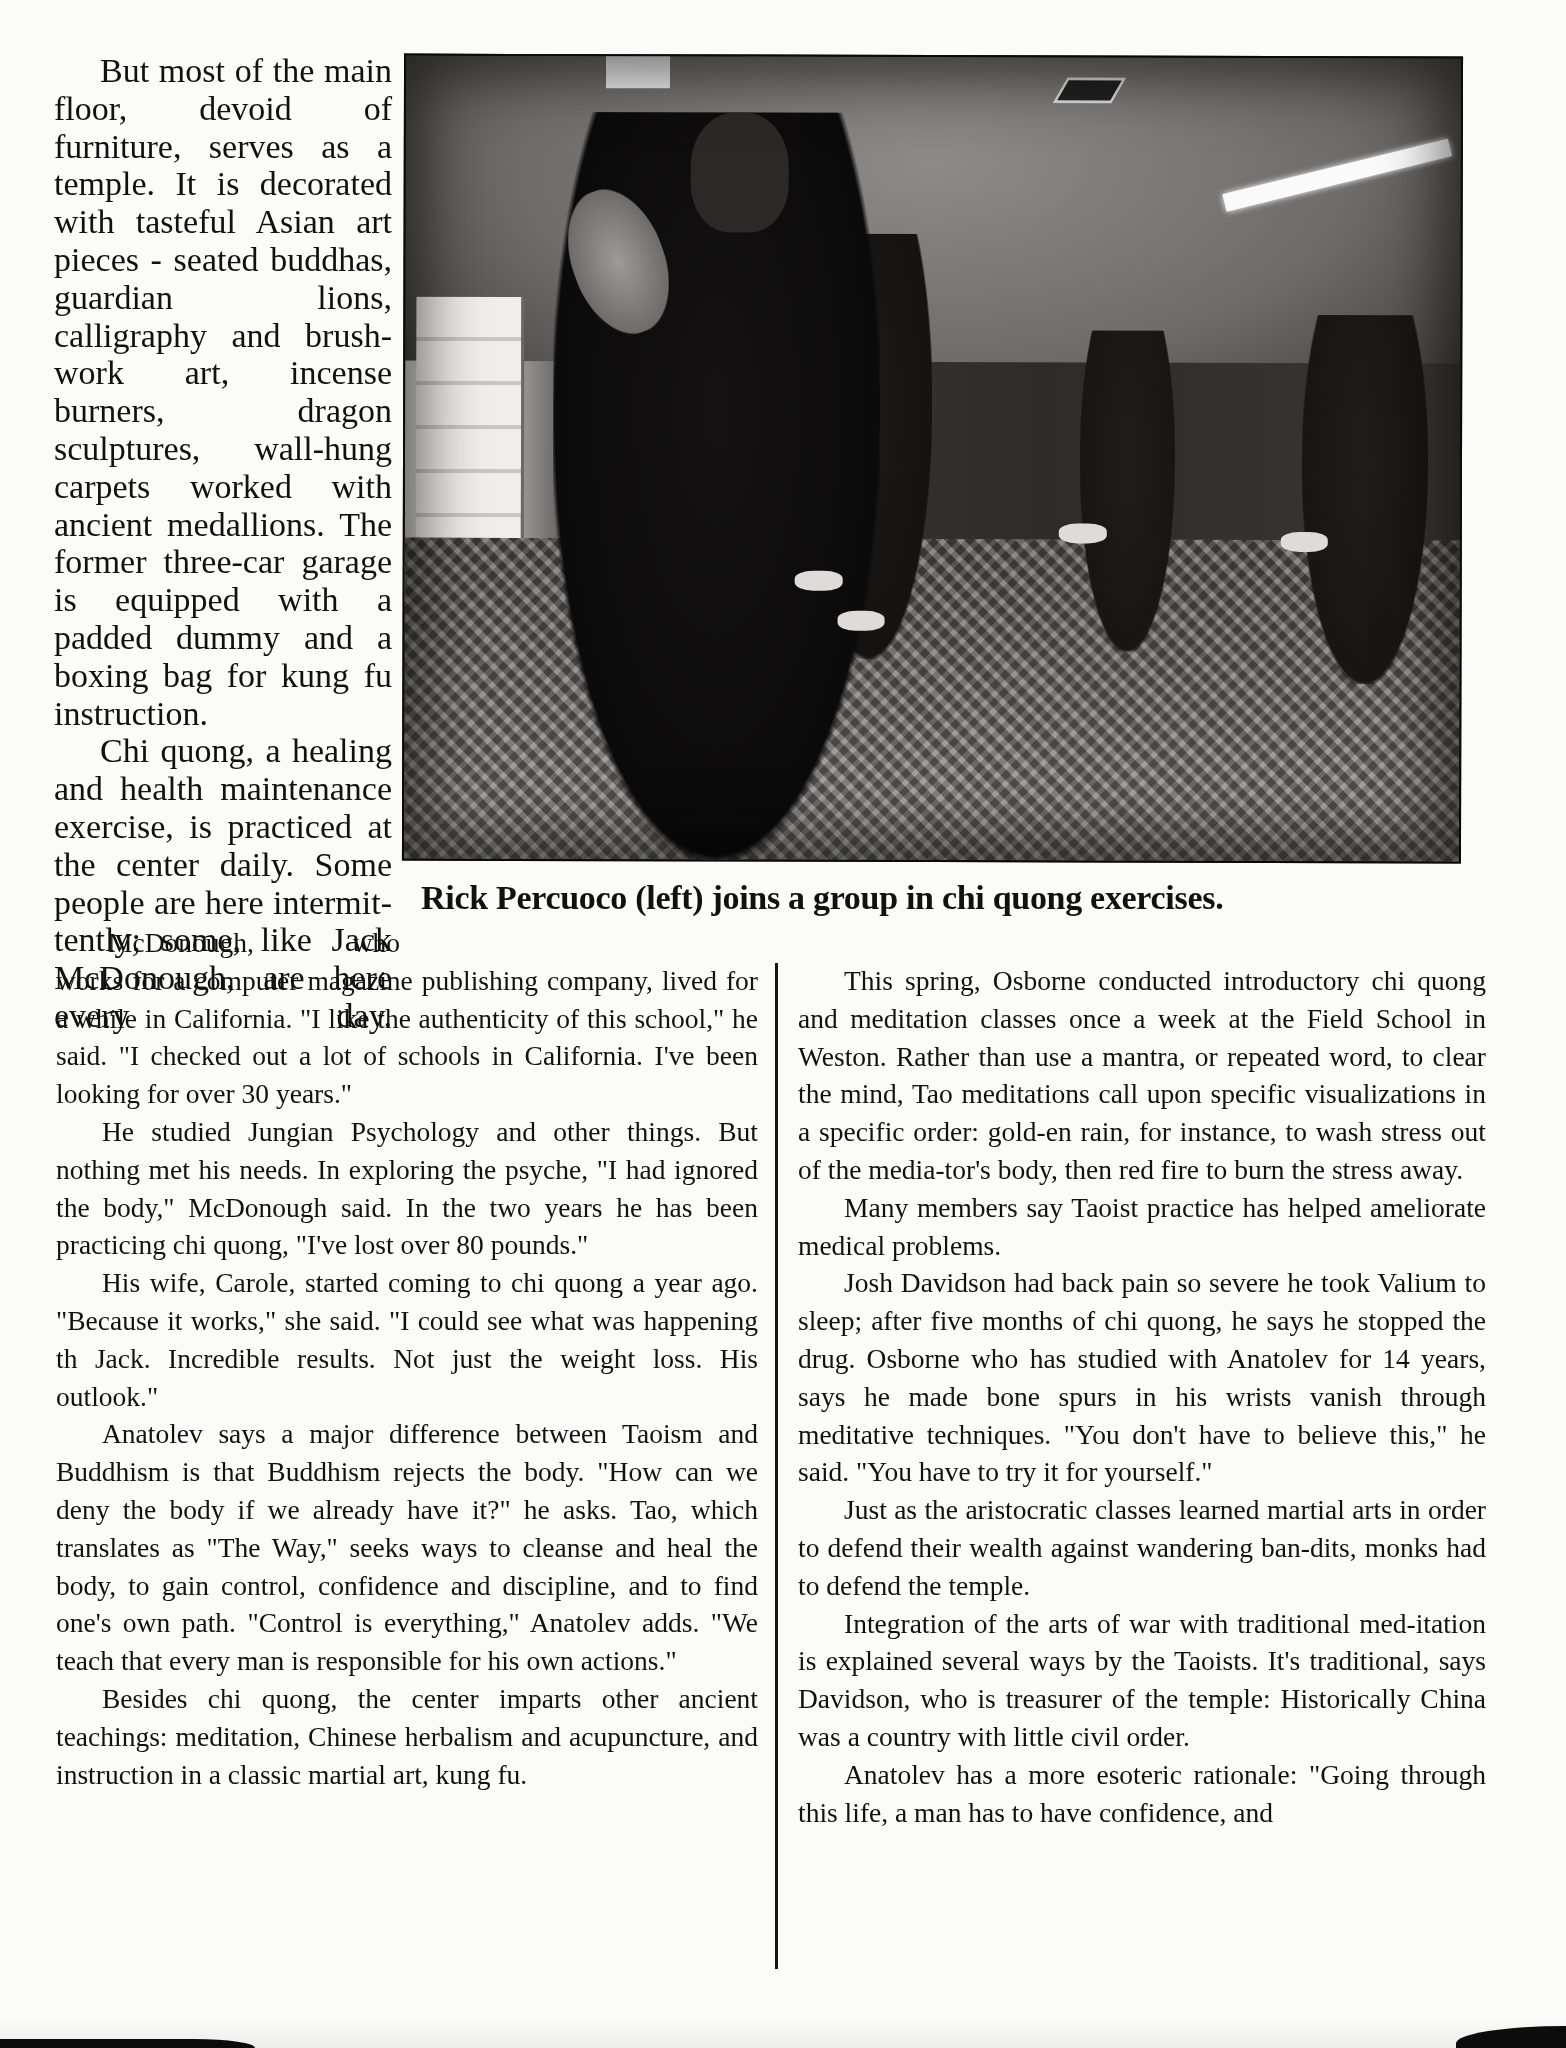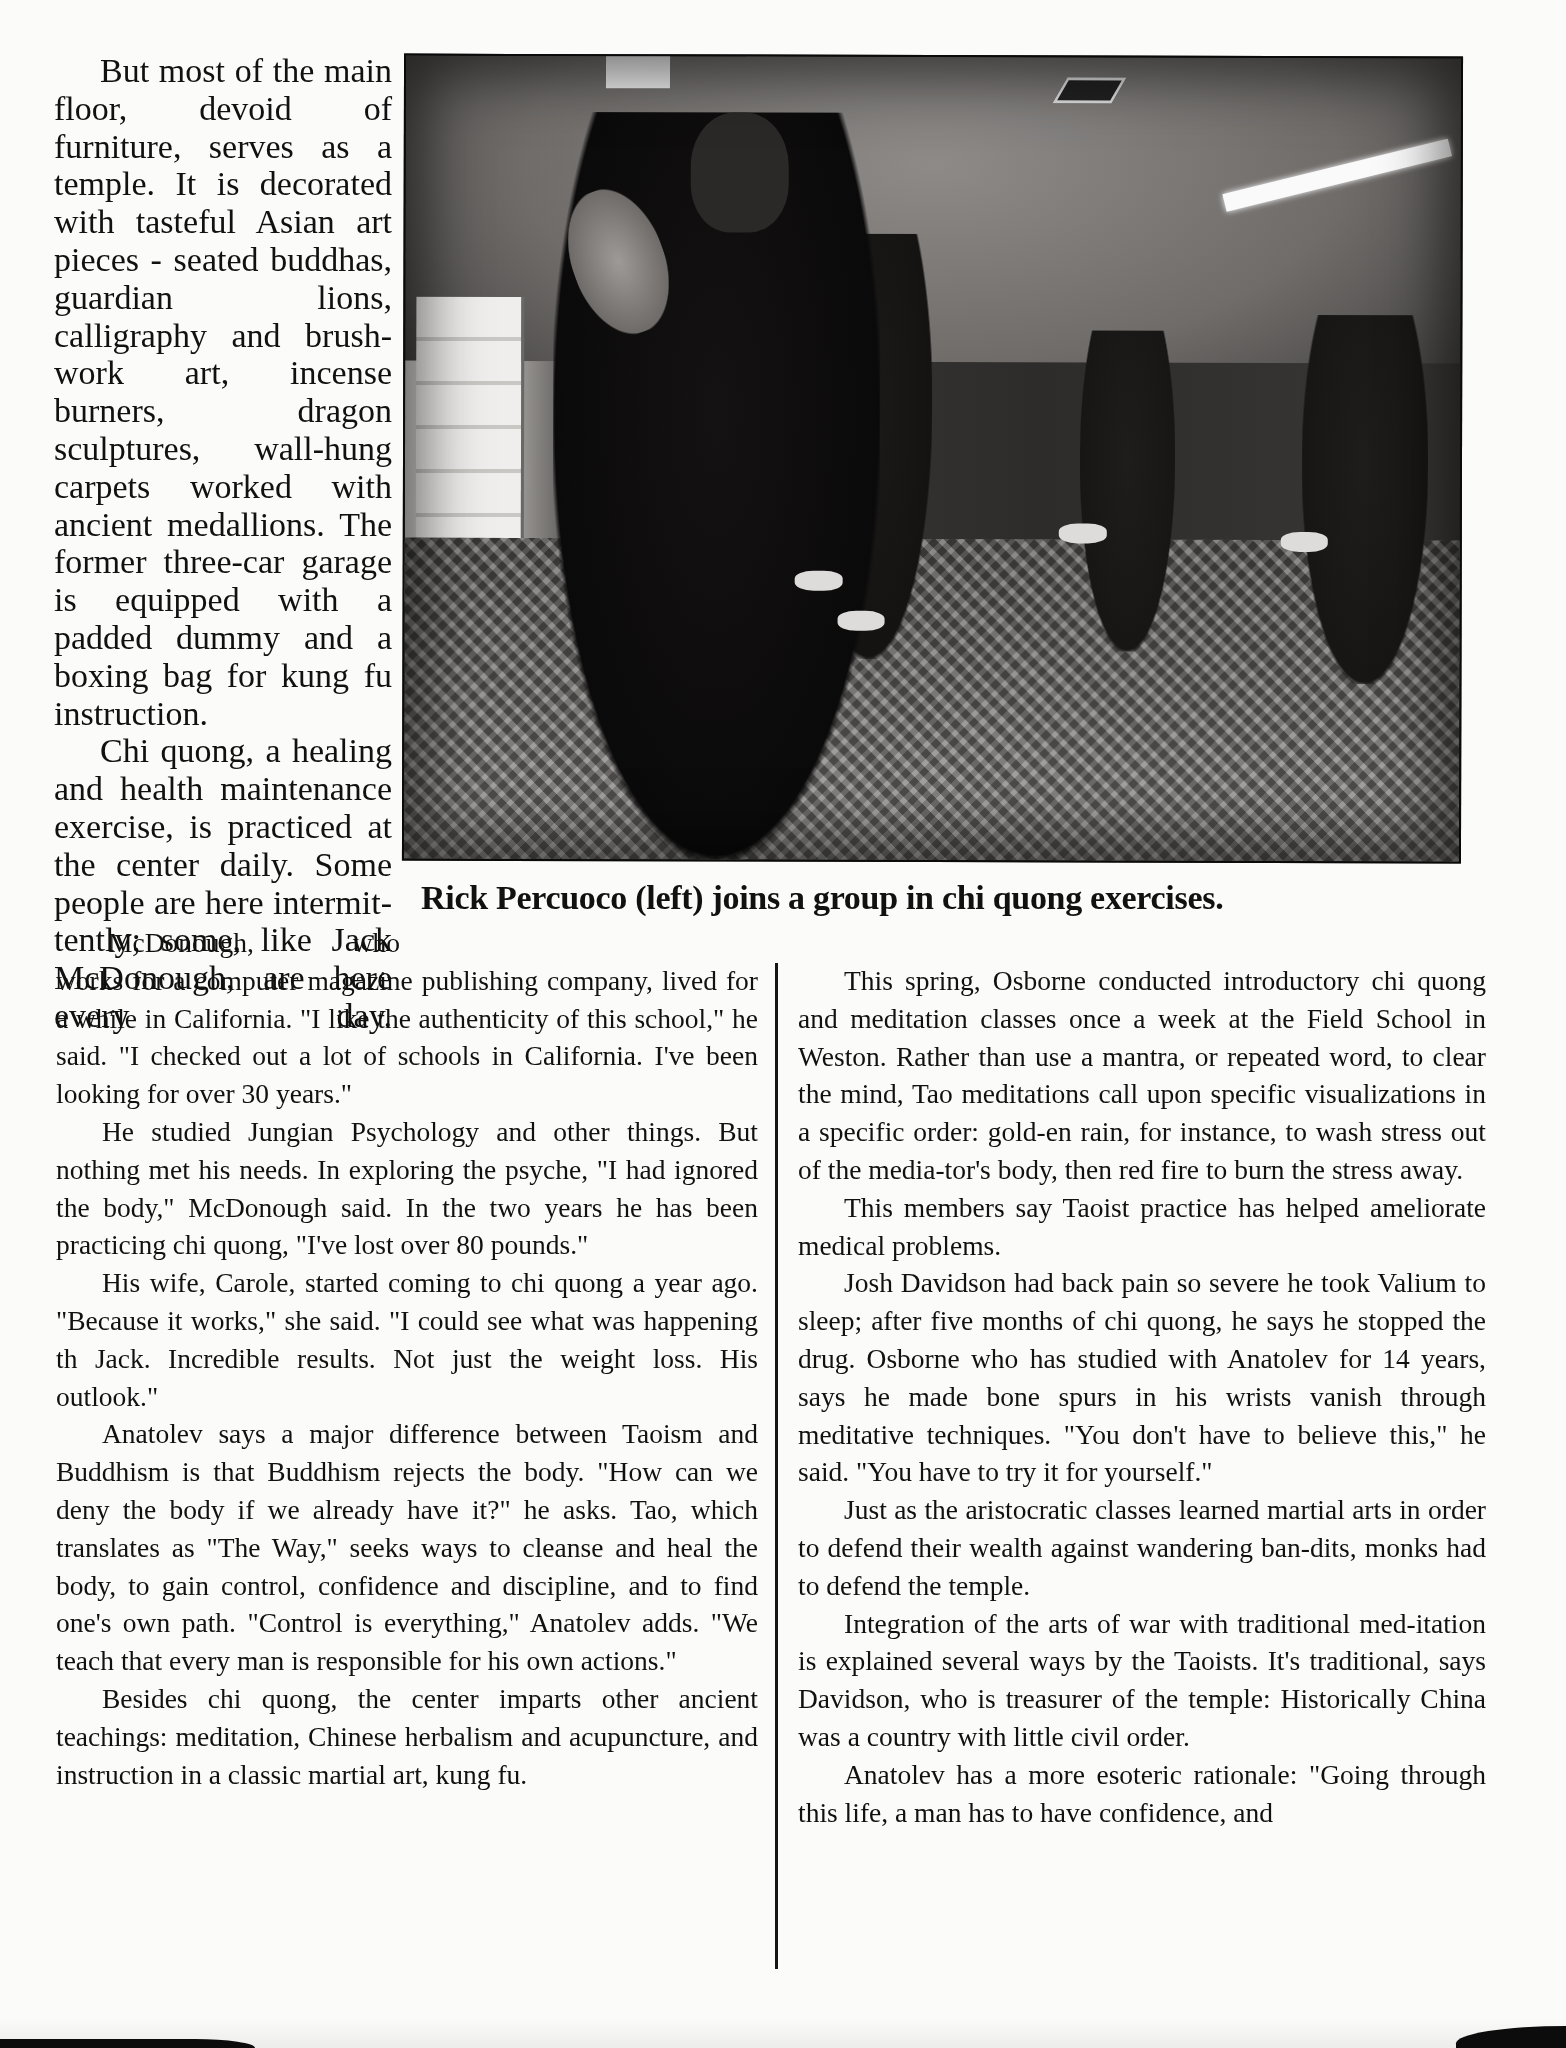--- a/index.html
+++ b/index.html
@@ -170,18 +170,18 @@
   <p>He studied Jungian Psychology and other things.  But nothing met his needs.  In exploring the psyche, "I had ignored the body," McDonough said.  In the two years he has been practicing chi quong, "I've lost over 80 pounds."</p>
   <p>His wife, Carole, started coming to chi quong a year ago.  "Because it works," she said.  "I could see what was happening th Jack.  Incredible results.  Not just the weight loss.  His outlook."</p>
   <p>Anatolev says a major difference between Taoism and Buddhism is that Buddhism rejects the body.  "How can we deny the body if we already have it?" he asks.  Tao, which translates as "The Way," seeks ways to cleanse and heal the body, to gain control, confidence and discipline, and to find one's own path.  "Control is everything," Anatolev adds.  "We teach that every man is responsible for his own actions."</p>
   <p>Besides chi quong, the center imparts other ancient teachings: meditation, Chinese herbalism and acupuncture, and instruction in a classic martial art, kung fu.</p>
 </div>
 
 <div class="col-divider"></div>
 
 <div class="col col-right">
   <p>This spring, Osborne conducted introductory chi quong and meditation classes once a week at the Field School in Weston.  Rather than use a mantra, or repeated word, to clear the mind, Tao meditations call upon specific visualizations in a specific order: gold-en rain, for instance, to wash stress out of the media-tor's body, then red fire to burn the stress away.</p>
-  <p>This members say Taoist practice has helped ameliorate medical problems.</p>
+  <p>Many members say Taoist practice has helped ameliorate medical problems.</p>
   <p>Josh Davidson had back pain so severe he took Valium to sleep; after five months of chi quong, he says he stopped the drug.  Osborne who has studied with Anatolev for 14 years, says he made bone spurs in his wrists vanish through meditative techniques.  "You don't have to believe this," he said.  "You have to try it for yourself."</p>
   <p>Just as the aristocratic classes learned martial arts in order to defend their wealth against wandering ban-dits, monks had to defend the temple.</p>
   <p>Integration of the arts of war with traditional med-itation is explained several ways by the Taoists.  It's traditional, says Davidson, who is treasurer of the temple:  Historically China was a country with little civil order.</p>
   <p>Anatolev has a more esoteric rationale:  "Going through this life, a man has to have confidence, and</p>
 </div>
 
 </body></html>

